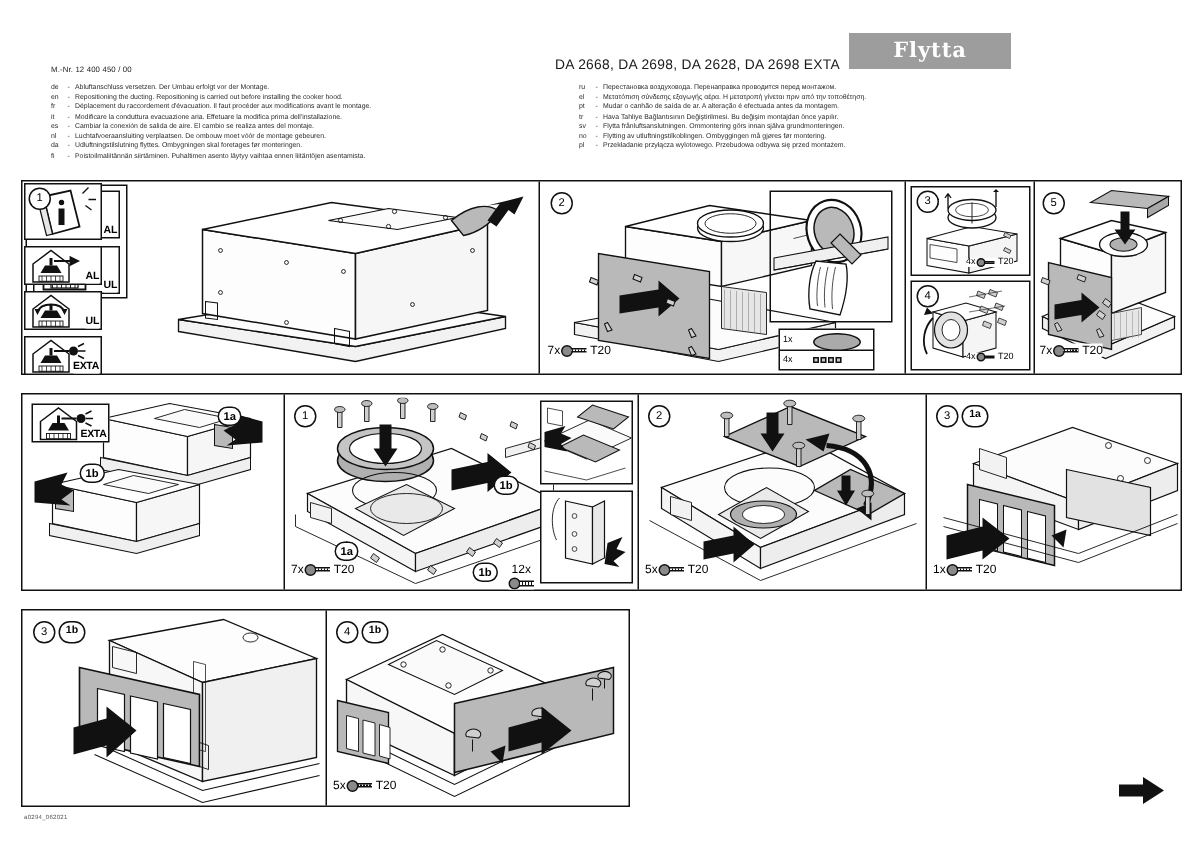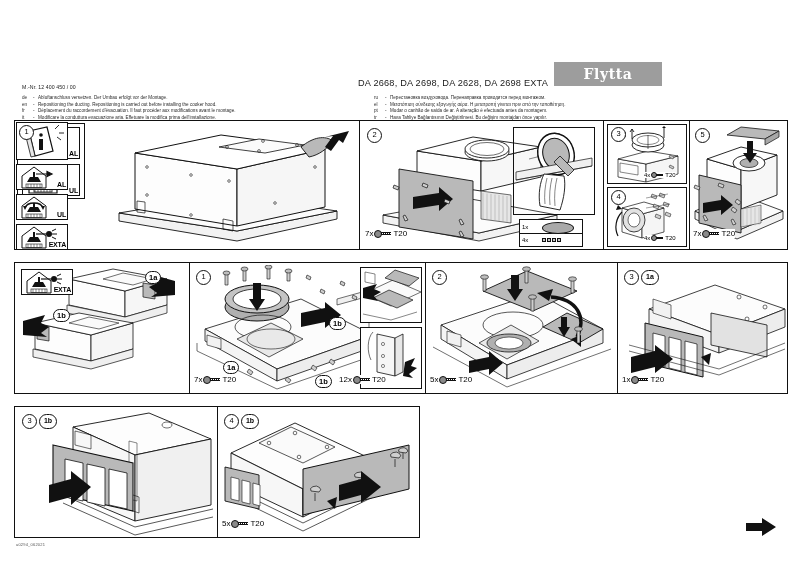--- a/index.html
+++ b/index.html
@@ -17,21 +17,21 @@
   .sheet {
     position: absolute;
     left: 0; top: 0;
     width: 802px; height: 567px;
     background: #fff;
   }
 
   
   .header {
     position: absolute;
-    left: 0; top: 0; width: 682px; height: 115px; margin-top: 40px;
+    left: 12px; top: 0; width: 682px; height: 115px;
   }
   .mnr {
     position: absolute;
     left: 22px; top: 44px;
     font-size: 5.2px;
     letter-spacing: .1px;
     color: #222;
     white-space: nowrap;
   }
   .model-line {
@@ -683,21 +683,21 @@
 
       <div class="badge" style="left:138px; top:52px;">1b</div>
       <div class="badge" style="left:32px; top:96px;">1a</div>
       <div class="badge" style="left:124px; top:110px;">1b</div>
 
       <div class="screw-note" style="left:3px; top:110px;">
         <span class="qty">7x</span>
         <span class="screw-glyph"></span>
         <span class="t20">T20</span>
       </div>
-      <div class="screw-note" style="left:148px; top:110px;">
+      <div class="screw-note" style="left:148px; top:110px;flex-direction:column;">
         <span class="qty">12x</span>
         <span class="screw-glyph"></span>
         <span class="t20">T20</span>
       </div>
     </div>
 
     <div class="cell bordered" style="left:345px; top:4px; width:62px; height:56px; background:#fff;">
       <svg width="62" height="56" viewBox="0 0 62 56">
         <path d="M2 26 L30 38 L60 24 L32 12 Z" fill="#fafafa" stroke="#111" stroke-width=".6"></path>
         <path d="M24 10 L48 18 L58 10 L34 2 Z" fill="#b9b9b9" stroke="#111" stroke-width=".7"></path>

